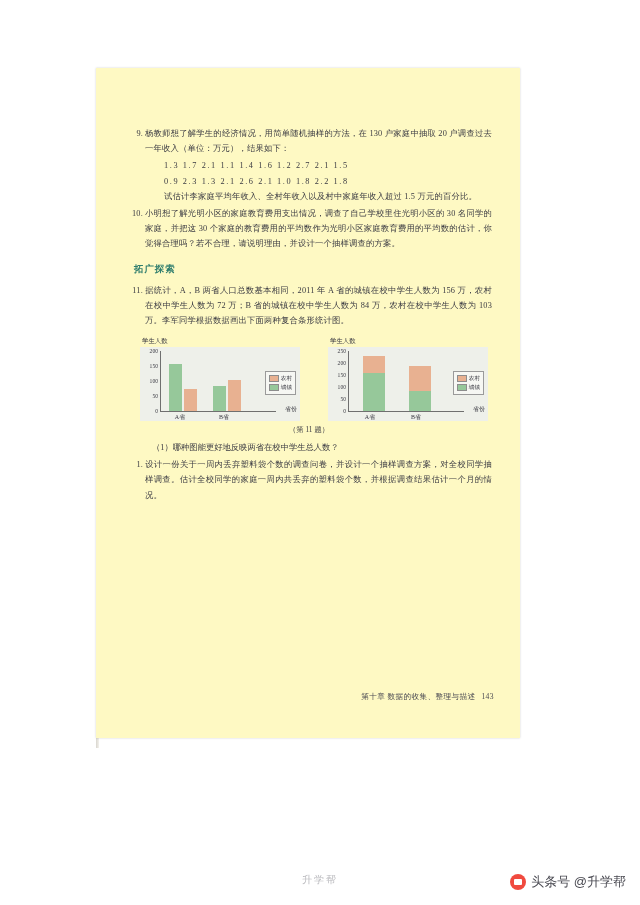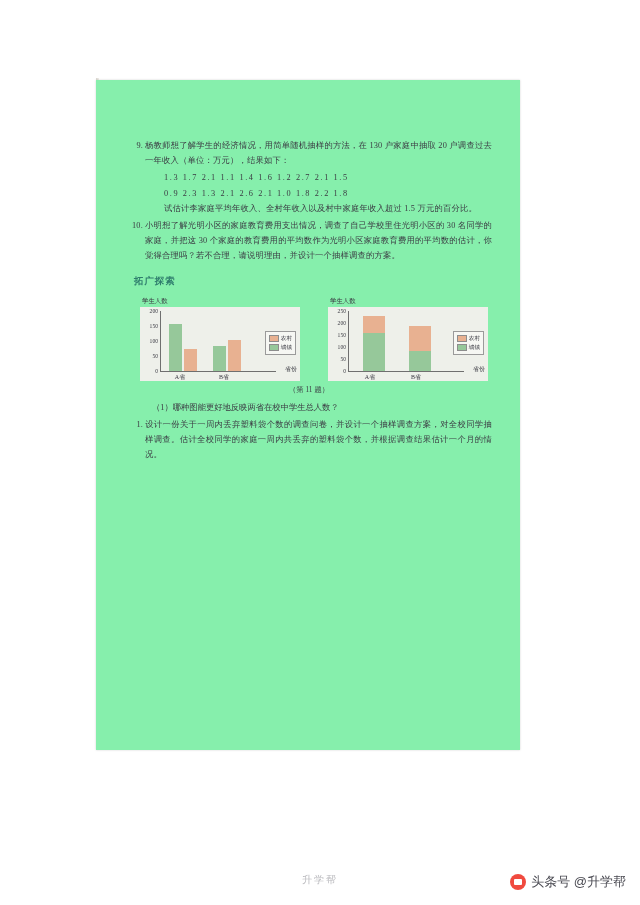--- a/index.html
+++ b/index.html
@@ -5,23 +5,23 @@
   html,body{margin:0;padding:0;}
   body{
     width:640px;height:905px;
     background:#ffffff;
     font-family:"Liberation Serif", serif;
     overflow:hidden;
     position:relative;
   }
   .page{
     position:absolute;
-    left:96px;top:80px;
+    left:96px;top:68px;
     width:424px;height:670px;
-    background:#86efac;
+    background:#fef9c3;
     box-shadow:0 0 2px rgba(0,0,0,.18);
   }
   .spine{
     position:absolute;left:96px;top:78px;width:3px;height:670px;
     background:linear-gradient(to right,#d9d6cf,#f3f1ec);
   }
   .content{
     position:absolute;left:30px;top:58px;width:366px;
   }
   .para{
@@ -192,20 +192,23 @@
     <div class="datarow">0.9  2.3  1.3  2.1  2.6  2.1  1.0  1.8  2.2  1.8</div>
 
     <div class="para" style="padding-left:38px;text-indent:0;">试估计李家庭平均年收入、全村年收入以及村中家庭年收入超过 1.5 万元的百分比。</div>
 
     <div class="para hang">
       <span class="num">10.</span><span>小明想了解光明小区的家庭教育费用支出情况，调查了自己学校里住光明小区的 30 名同学的家庭，并把这 30 个家庭的教育费用的平均数作为光明小区家庭教育费用的平均数的估计，你觉得合理吗？若不合理，请说明理由，并设计一个抽样调查的方案。</span>
     </div>
 
     <div class="section-title">拓广探索</div>
 
+    <div class="para hang">
+      <span class="num">11.</span><span>据统计，A，B 两省人口总数基本相同，2011 年 A 省的城镇在校中学生人数为 156 万，农村在校中学生人数为 72 万；B 省的城镇在校中学生人数为 84 万，农村在校中学生人数为 103 万。李军同学根据数据画出下面两种复合条形统计图。</span>
+    </div>
 
     <div class="figure-wrap">
 
       <div class="chart-box">
         <div class="chart-ylabel">学生人数</div>
         <div class="plot">
           <div class="axis-y"></div>
           <div class="axis-x"></div>
 
           <div class="ytick" style="top:1px;">200</div>
@@ -280,20 +283,23 @@
     <div class="fig-caption">（第 11 题）</div>
 
     <div class="sub" style="margin-top:5px;">（1）哪种图能更好地反映两省在校中学生总人数？</div>
 
     <div class="para hang" style="margin-top:2px;">
       <span class="num">1.</span><span>设计一份关于一周内丢弃塑料袋个数的调查问卷，并设计一个抽样调查方案，对全校同学抽样调查。估计全校同学的家庭一周内共丢弃的塑料袋个数，并根据调查结果估计一个月的情况。</span>
     </div>
 
   </div>
 
+  <div class="footer">
+    <span>第十章  数据的收集、整理与描述</span><span class="pg">143</span>
+  </div>
 </div>
 
 <div class="watermark">升学帮</div>
 
 <div class="badge-row">
   <span class="badge-icon"></span>
   <span>头条号 @升学帮</span>
 </div>
 
 </body></html>

